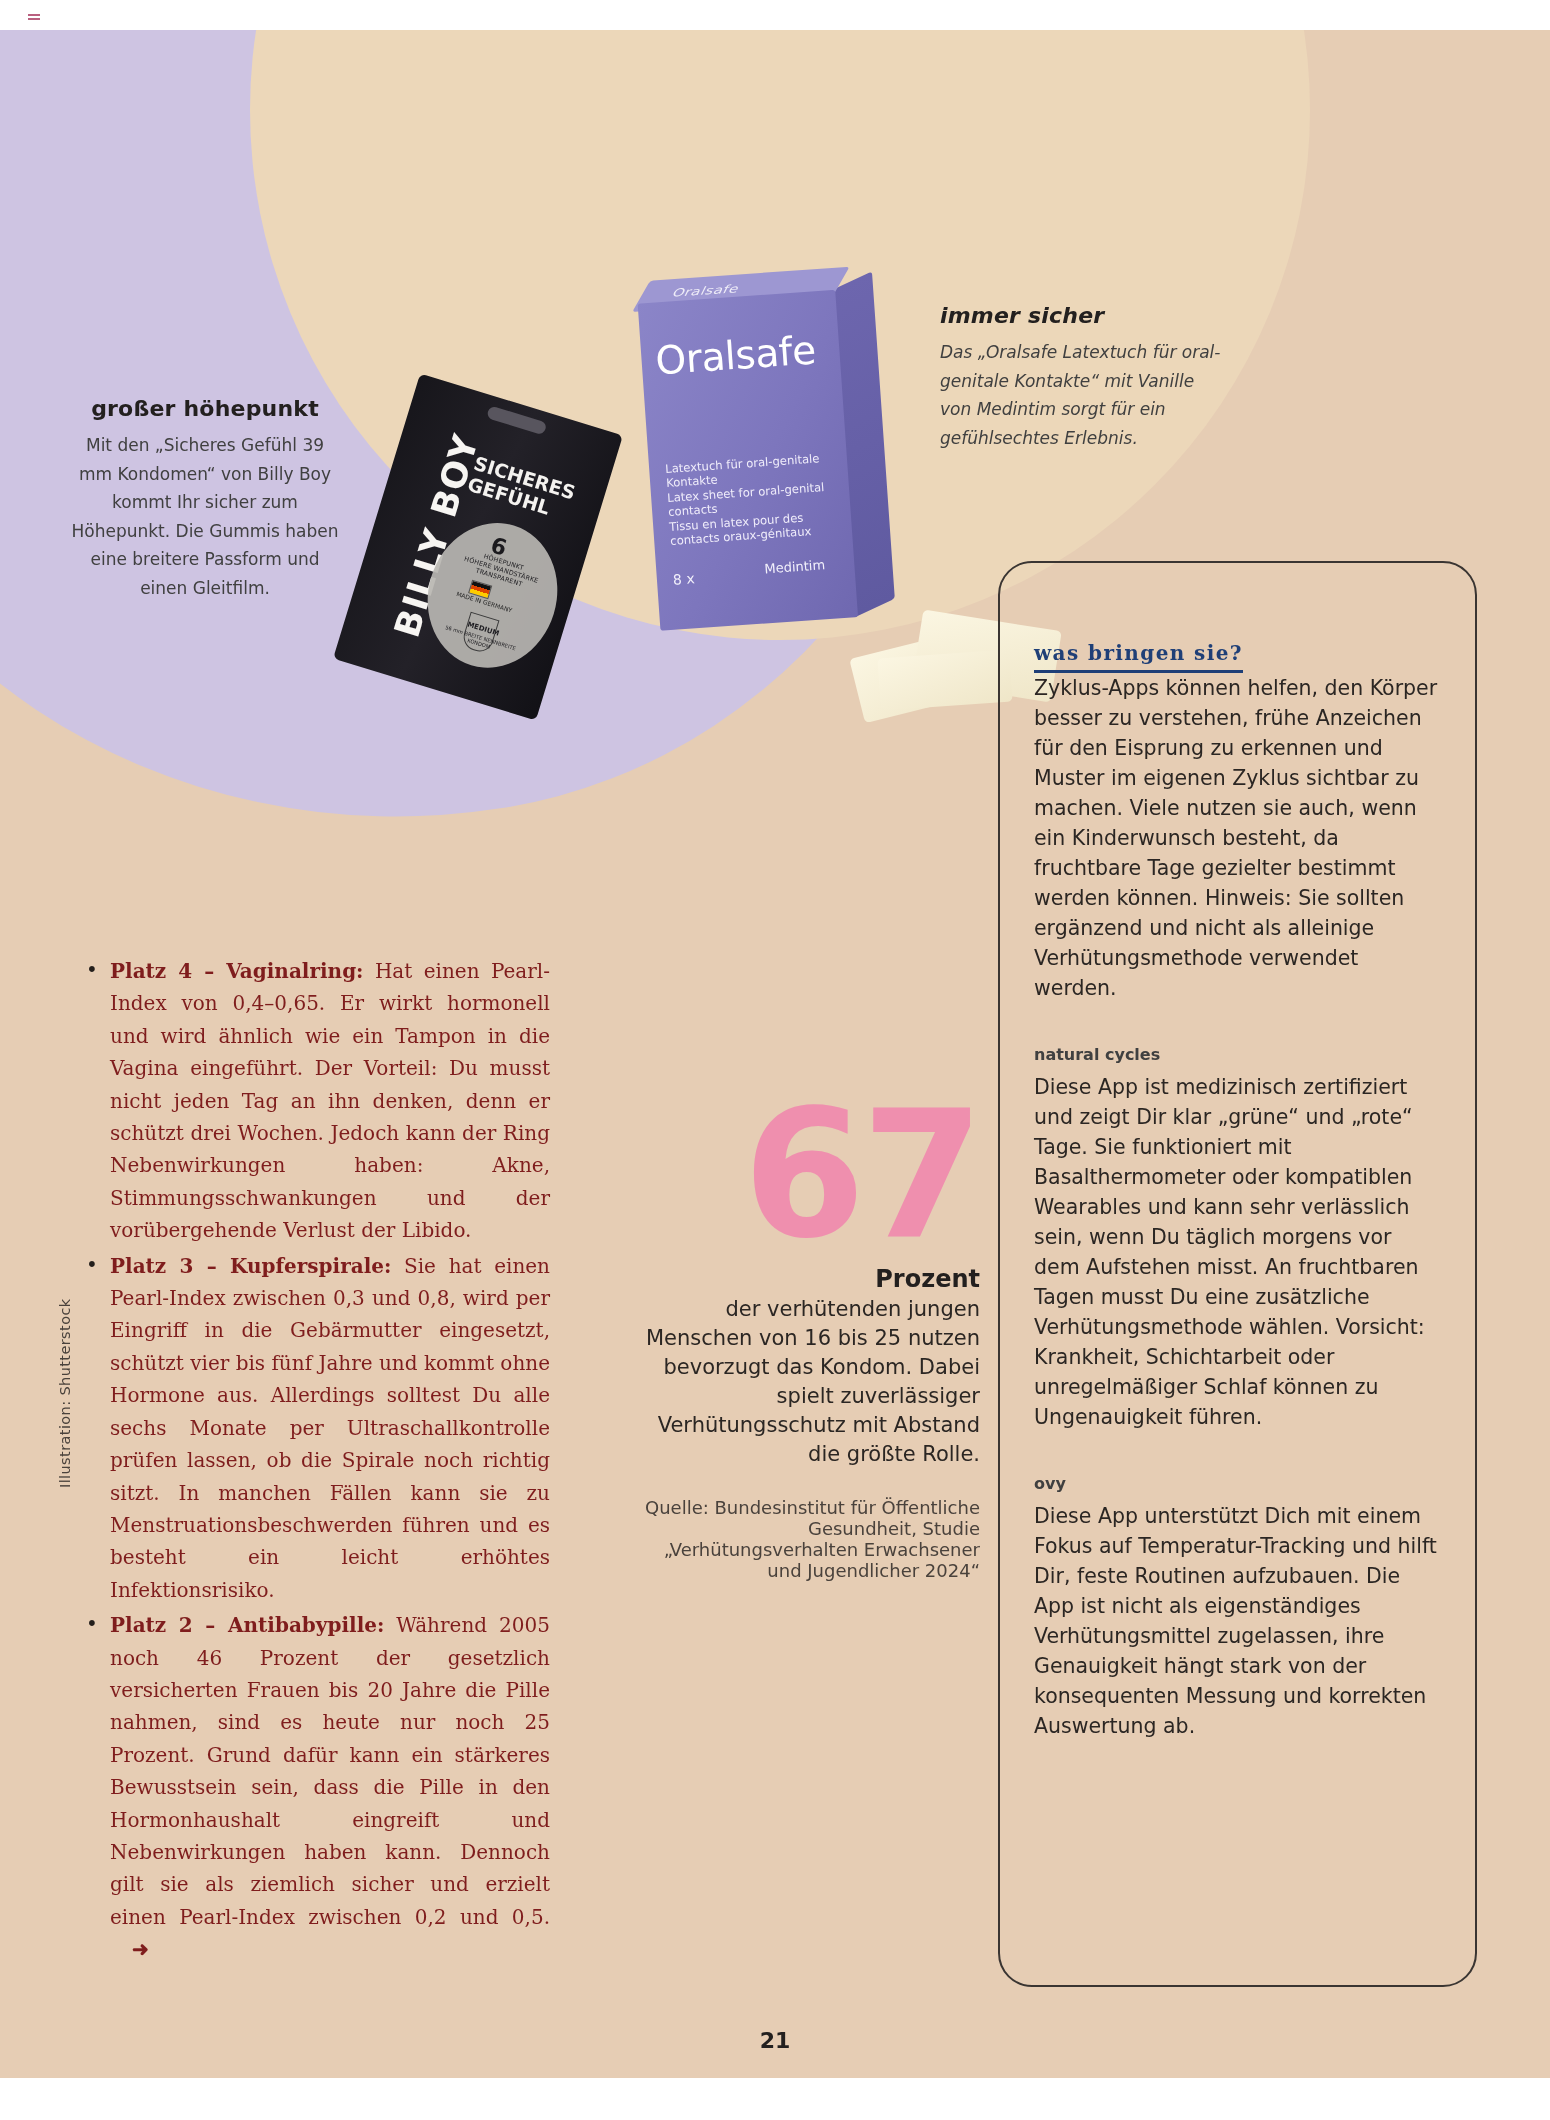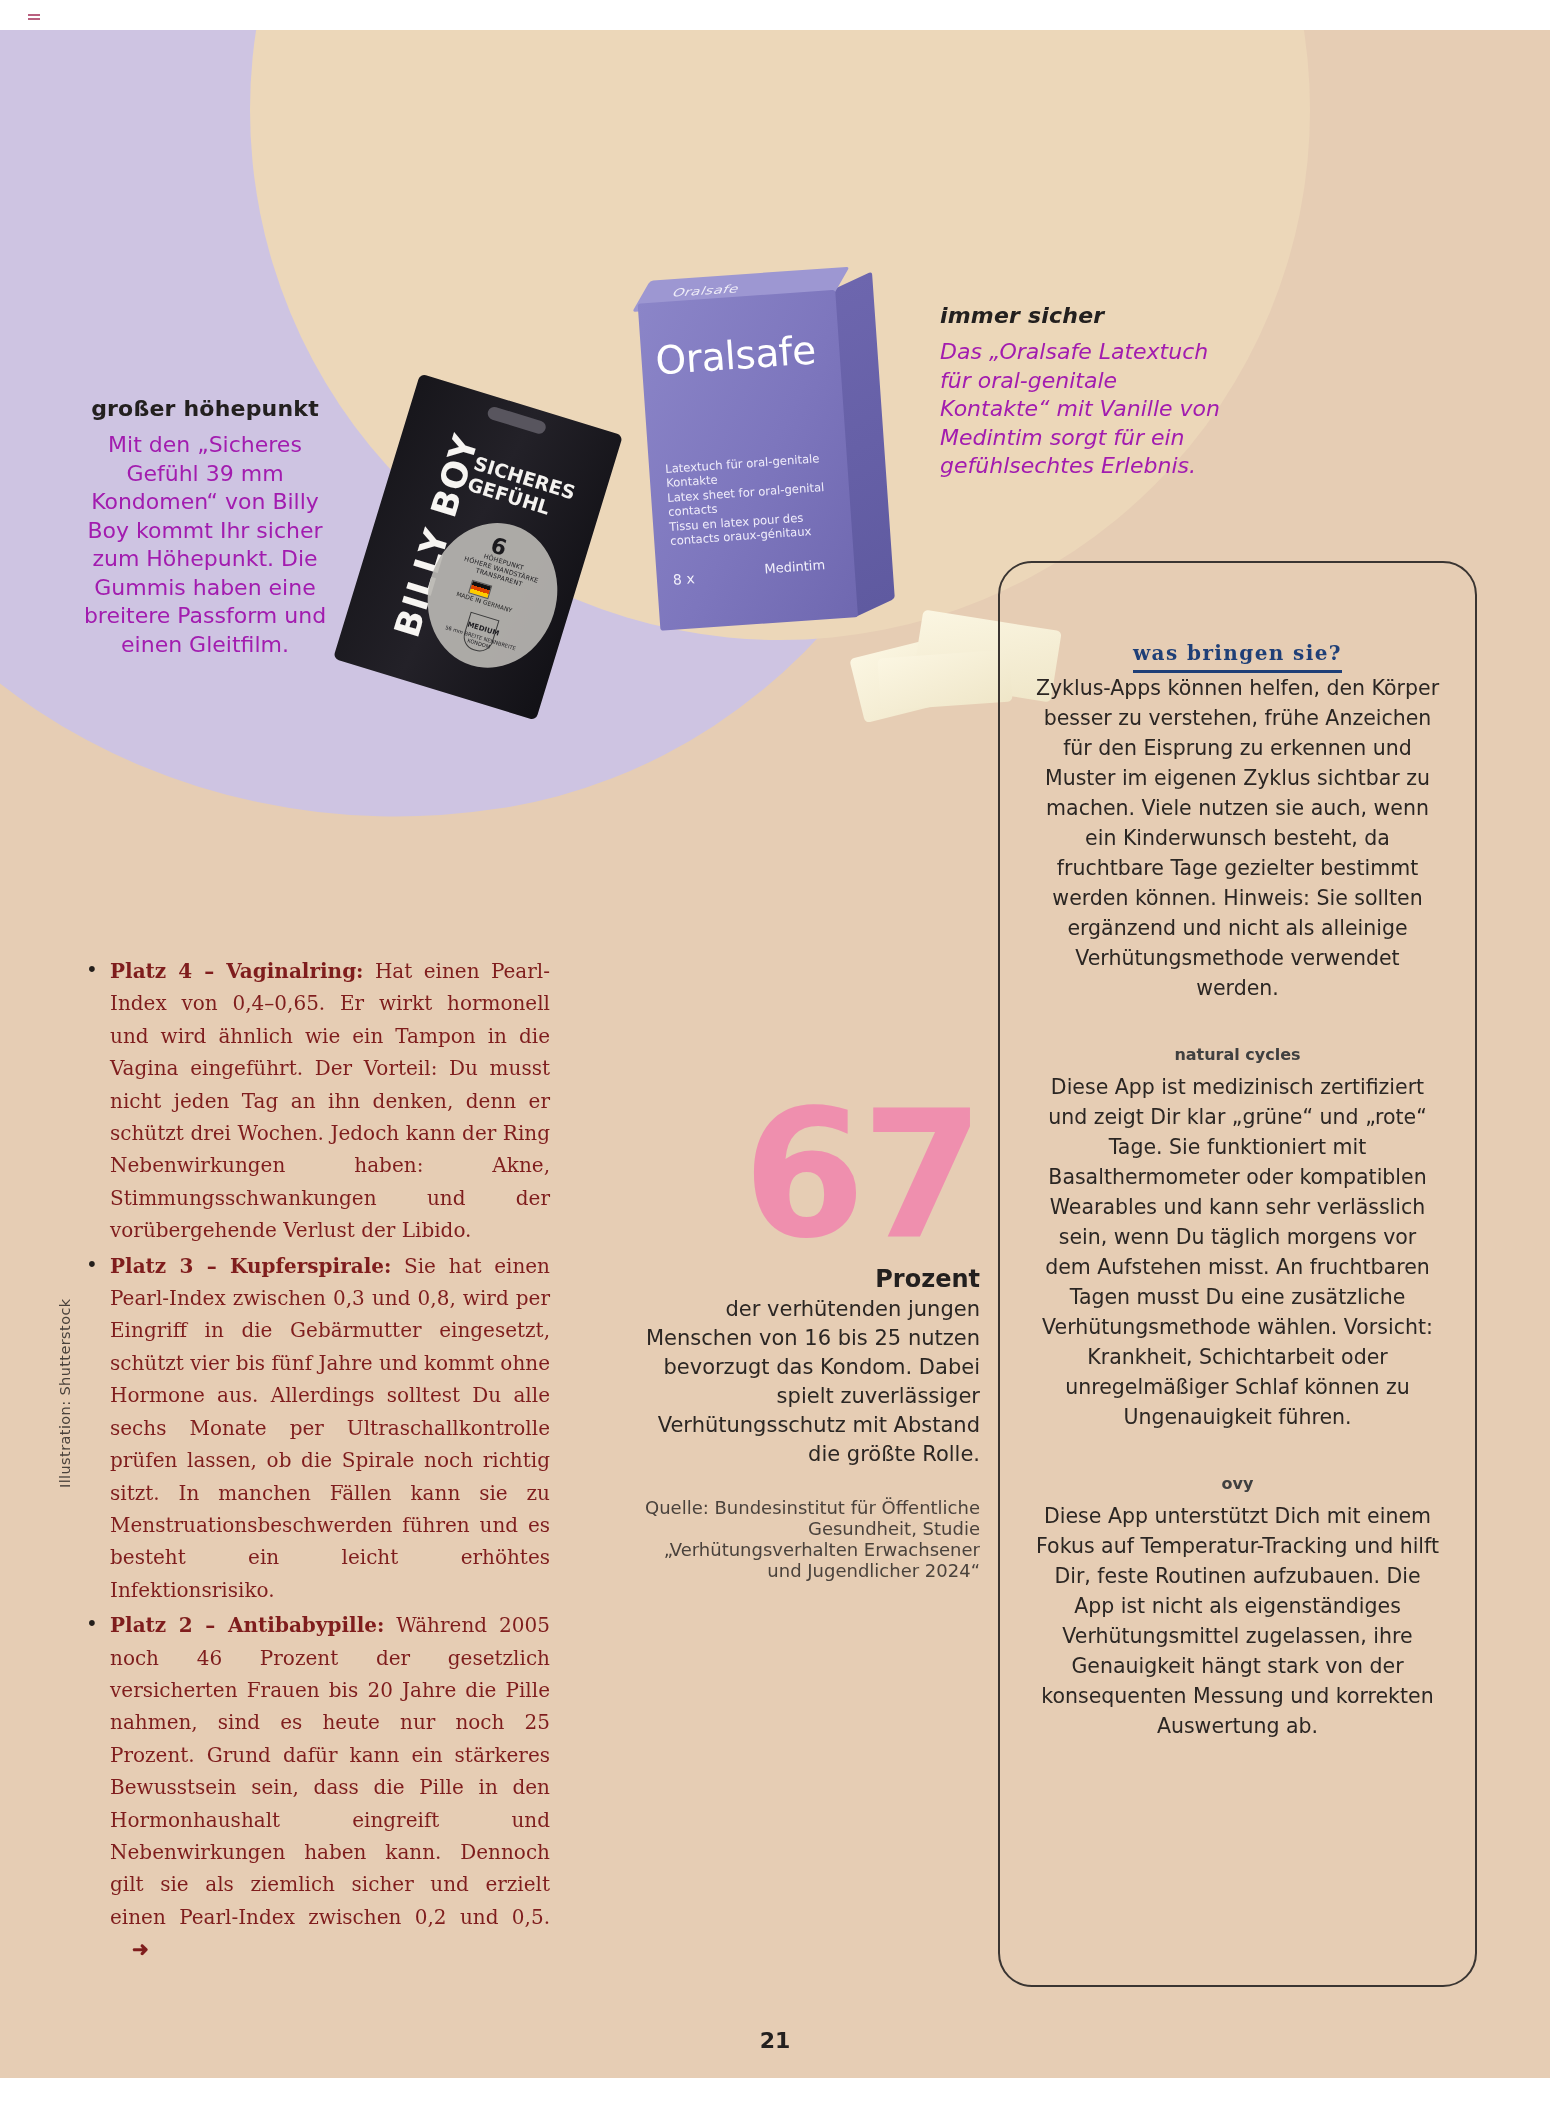--- a/index.html
+++ b/index.html
@@ -72,23 +72,23 @@
     z-index: 10;
   }
   .cap-title {
     font-size: 22px;
     font-weight: bold;
     color: #23201f;
     letter-spacing: .2px;
     margin-bottom: 10px;
   }
   .cap-body {
-    font-size: 22px;
+    font-size: 17px;
     line-height: 28.5px;
-    color: #a21caf;
+    color: #404040;
   }
 
   
   .cap-right {
     position: absolute;
     left: 940px;
     top: 303px;
     width: 290px;
     text-align: left;
     z-index: 10;
@@ -326,21 +326,21 @@
     left: 998px;
     top: 561px;
     width: 475px;
     height: 1422px;
     border: 2.4px solid #3a3532;
     border-radius: 34px;
     z-index: 10;
   }
   .card-inner {
     padding: 78px 34px 30px;
-    text-align: center;
+    text-align: left;
   }
   .kicker {
     font-family: "DejaVu Serif", serif;
     font-weight: bold;
     font-size: 20px;
     color: #1f3f77;
     letter-spacing: 1.4px;
     display: inline-block;
     padding-bottom: 5px;
     border-bottom: 3px solid #1f3f77;

